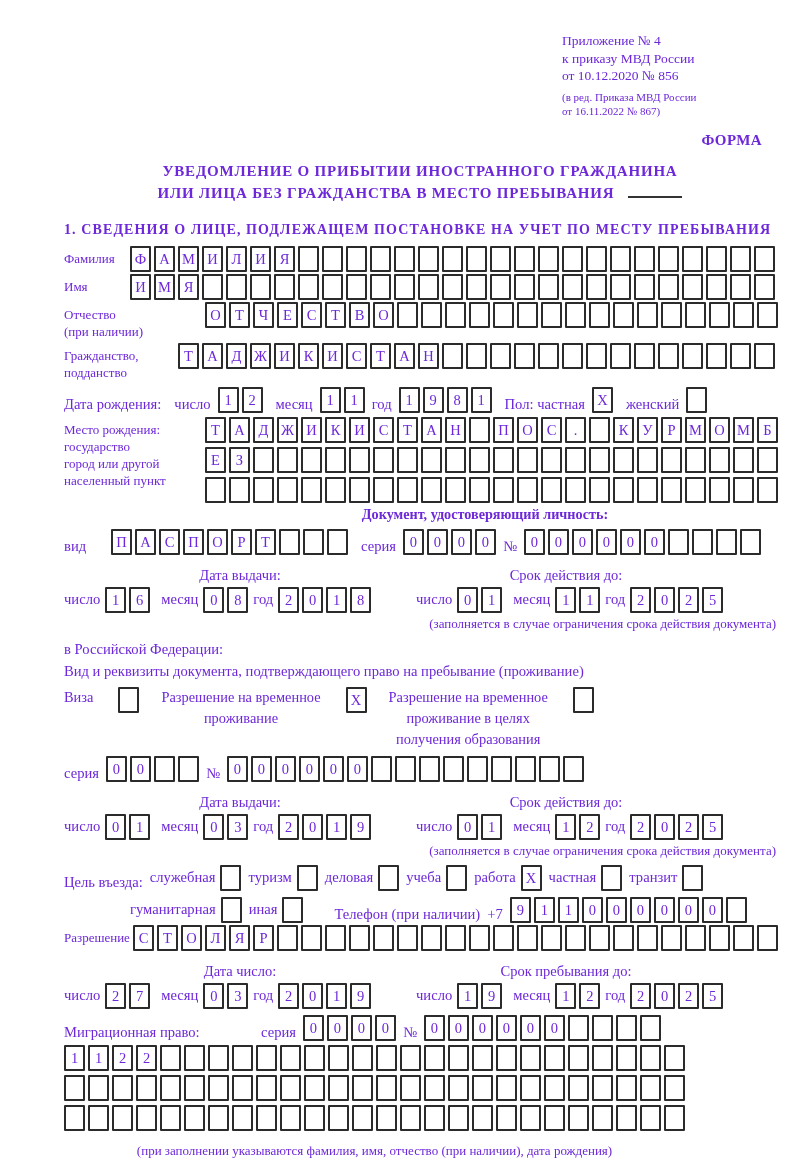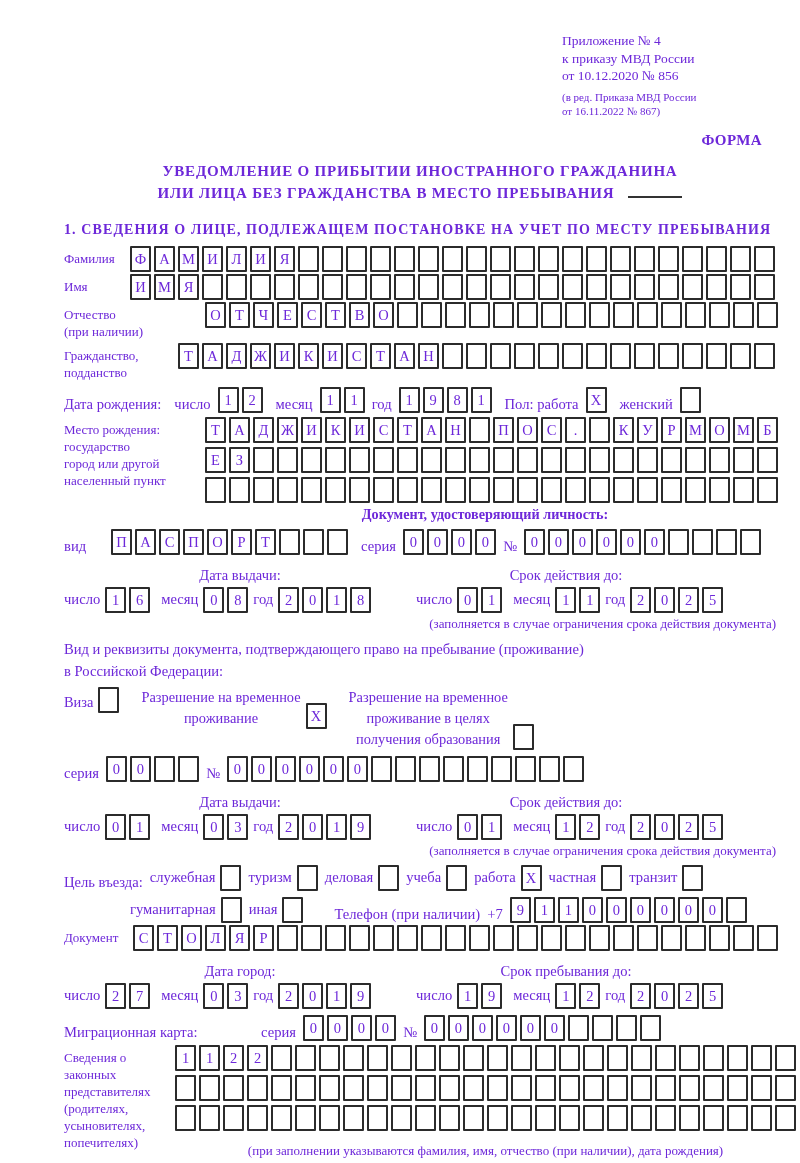--- a/index.html
+++ b/index.html
@@ -38,21 +38,21 @@
   .dcols{display:flex;margin-top:12px;}
   .dcol1{width:352px;flex:none;}
   .dcol2{flex:1;}
   .dhdr{text-align:center;font-size:14.5px;}
   .dcol2 .dhdr{padding-right:60px;}
   .dfields{display:flex;align-items:center;gap:5px;margin-top:3px;font-size:14.6px;}
   .note{font-size:13px;text-align:right;margin-top:3px;}
   
   .intro{font-size:14.6px;margin-top:6px;line-height:1.55;}
   .optrow{display:flex;align-items:flex-start;margin-top:4px;font-size:14.4px;}
-  .opt{display:flex;align-items:flex-end;gap:5px;font-family:Liberation Serif, serif;}
+  .opt{display:flex;align-items:flex-start;gap:25px;font-family:Liberation Serif, serif;}
   .opt + .opt{margin-left:22px;}
   .olabel{text-align:center;line-height:1.45;}
   
   .pair{display:flex;align-items:center;gap:5px;flex:none;}
   .indent66{margin-left:66px;}
   .phlabel{margin-left:24px;}
   
   .repnote{text-align:center;font-size:13px;margin-top:12px;}
 </style>
 </head>
@@ -226,21 +226,21 @@
         <span class="cell">1</span>
         <span class="cell">1</span>
       </span>
     <span class="dlbl">год</span>
     <span class="cells">
         <span class="cell">1</span>
         <span class="cell">9</span>
         <span class="cell">8</span>
         <span class="cell">1</span>
       </span>
-    <span class="dlbl gap-l">Пол: работа</span>
+    <span class="dlbl gap-l">Пол: частная</span>
     <span class="cells">
         <span class="cell">X</span>
       </span>
     <span class="dlbl gap-l">женский</span>
     <span class="cells">
         <span class="cell"></span>
       </span>
   </div>
 
   <div class="frow mt4">
@@ -412,22 +412,22 @@
             <span class="cell">0</span>
             <span class="cell">2</span>
             <span class="cell">5</span>
           </span>
       </div>
     </div>
   </div>
   <div class="note">(заполняется в случае ограничения срока действия документа)</div>
 
   <div class="intro">
+    <div>в Российской Федерации:</div>
     <div>Вид и реквизиты документа, подтверждающего право на пребывание (проживание)</div>
-    <div>в Российской Федерации:</div>
   </div>
 
   <div class="optrow">
     <div class="opt">
       <div class="olabel">
           <div>Виза</div>
         </div>
       <div class="cells">
           <span class="cell"></span>
         </div>
@@ -598,21 +598,21 @@
         <span class="cell">0</span>
         <span class="cell">0</span>
         <span class="cell">0</span>
         <span class="cell">0</span>
         <span class="cell">0</span>
         <span class="cell"></span>
       </span>
   </div>
 
   <div class="frow">
-    <div class="flabel lw69">Документ</div>
+    <div class="flabel lw69">Разрешение</div>
     <div class="cells">
         <span class="cell">С</span>
         <span class="cell">Т</span>
         <span class="cell">О</span>
         <span class="cell">Л</span>
         <span class="cell">Я</span>
         <span class="cell">Р</span>
         <span class="cell"></span>
         <span class="cell"></span>
         <span class="cell"></span>
@@ -632,21 +632,21 @@
         <span class="cell"></span>
         <span class="cell"></span>
         <span class="cell"></span>
         <span class="cell"></span>
         <span class="cell"></span>
       </div>
   </div>
 
   <div class="dcols mt4">
     <div class="dcol1">
-      <div class="dhdr">Дата город:</div>
+      <div class="dhdr">Дата число:</div>
       <div class="dfields">
         <span class="dlbl">число</span>
         <span class="cells">
             <span class="cell">2</span>
             <span class="cell">7</span>
           </span>
         <span class="dlbl gap-l">месяц</span>
         <span class="cells">
             <span class="cell">0</span>
             <span class="cell">3</span>
@@ -678,21 +678,21 @@
             <span class="cell">2</span>
             <span class="cell">0</span>
             <span class="cell">2</span>
             <span class="cell">5</span>
           </span>
       </div>
     </div>
   </div>
 
   <div class="inlinerow mt6">
-    <span class="dlbl lw190">Миграционная карта:</span>
+    <span class="dlbl lw190">Миграционная право:</span>
     <span class="dlbl">серия</span>
     <span class="cells">
         <span class="cell">0</span>
         <span class="cell">0</span>
         <span class="cell">0</span>
         <span class="cell">0</span>
       </span>
     <span class="dlbl">№</span>
     <span class="cells">
         <span class="cell">0</span>
@@ -702,28 +702,20 @@
         <span class="cell">0</span>
         <span class="cell">0</span>
         <span class="cell"></span>
         <span class="cell"></span>
         <span class="cell"></span>
         <span class="cell"></span>
       </span>
   </div>
 
   <div class="frow mt4">
-    <div class="flabel lw111">
-        <div>Сведения о</div>
-        <div>законных</div>
-        <div>представителях</div>
-        <div>(родителях,</div>
-        <div>усыновителях,</div>
-        <div>попечителях)</div>
-      </div>
     <div>
       <div class="cellcol">
         <div class="cells">
             <span class="cell">1</span>
             <span class="cell">1</span>
             <span class="cell">2</span>
             <span class="cell">2</span>
             <span class="cell"></span>
             <span class="cell"></span>
             <span class="cell"></span>

